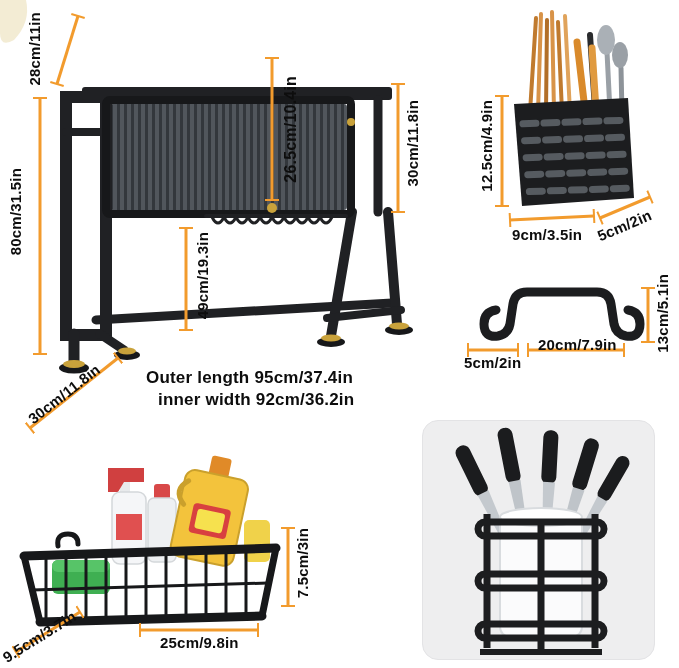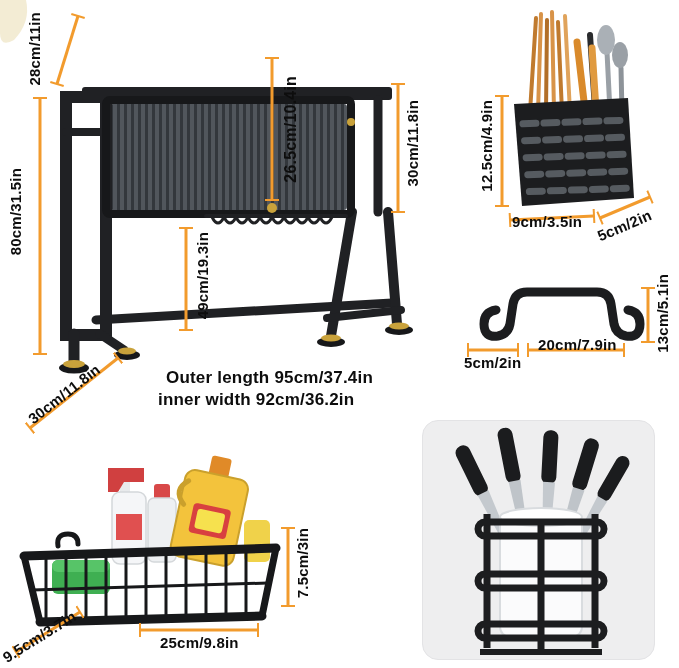--- a/index.html
+++ b/index.html
@@ -188,25 +188,25 @@
       <line x1="140" y1="630" x2="258" y2="630"></line>
     </g>
   </svg>
 
   <div class="label v" style="left:26px; top:12px;">28cm/11in</div>
   <div class="label v" style="left:7px; top:168px;">80cm/31.5in</div>
   <div class="label v" style="left:282px; top:76px; font-size:16px;">26.5cm/10.4in</div>
   <div class="label v" style="left:404px; top:100px;">30cm/11.8in</div>
   <div class="label v" style="left:194px; top:232px;">49cm/19.3in</div>
   <div class="label" style="left:30px; top:412px; transform:rotate(-38deg); transform-origin:left center;">30cm/11.8in</div>
-  <div class="label big" style="left:146px; top:368px;margin-left:20px;">Outer length 95cm/37.4in</div>
+  <div class="label big" style="left:146px; top:368px;">Outer length 95cm/37.4in</div>
   <div class="label big" style="left:158px; top:390px;text-align:right;">inner width 92cm/36.2in</div>
 
   <div class="label v" style="left:478px; top:100px;">12.5cm/4.9in</div>
-  <div class="label" style="left:512px; top:213px;">9cm/3.5in</div>
+  <div class="label" style="left:512px; top:226px;">9cm/3.5in</div>
   <div class="label" style="left:598px; top:228px; transform:rotate(-23deg); transform-origin:left center;">5cm/2in</div>
 
   <div class="label v" style="left:654px; top:274px;">13cm/5.1in</div>
   <div class="label" style="left:464px; top:354px;">5cm/2in</div>
   <div class="label" style="left:538px; top:336px;">20cm/7.9in</div>
 
   <div class="label v" style="left:294px; top:528px;">7.5cm/3in</div>
   <div class="label" style="left:4px; top:650px; transform:rotate(-32deg); transform-origin:left center;">9.5cm/3.7in</div>
   <div class="label" style="left:160px; top:634px;">25cm/9.8in</div>
 

